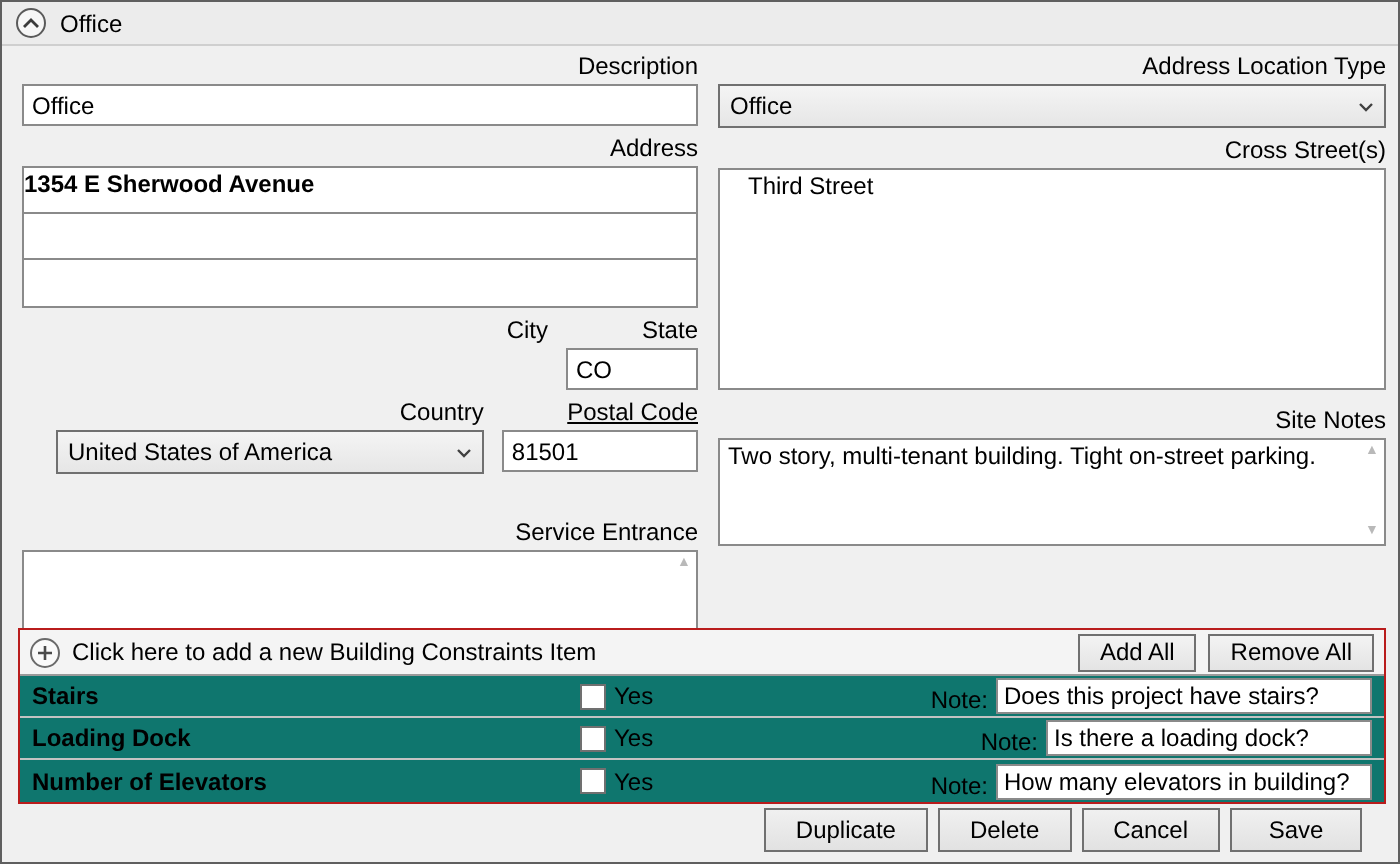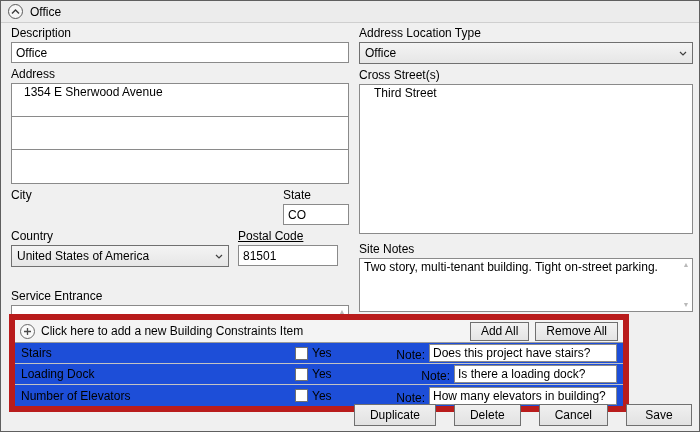--- a/index.html
+++ b/index.html
@@ -27,36 +27,36 @@
     border: 1px solid #5a5a5a; background: #f6f6f6;
     display:flex; align-items:center; justify-content:center;
     cursor: pointer;
   }
   .hdr-title { font-size: 12px; }
 
   
   .col-left  { position:absolute; left:10px;  top:26px; width:338px; }
   .col-right { position:absolute; left:358px; top:26px; width:334px; }
 
-  .lbl { display:block; margin: 5px 0 2px; line-height:13px; }
+  .lbl { display:block; margin: 5px 0 2px; line-height:13px;text-align:right; }
   .lbl.first { margin-top: 0; }
 
   .tb {
     width:100%; height:21px;
     border:1px solid #8a8a8a; background:#fff;
     padding: 1px 4px; font: 12px "Liberation Sans", sans-serif;
     color:#000; outline:none;
   }
 
   
   .addr-box { border:1px solid #8a8a8a; background:#fff; }
-  .addr-row { height:33px; line-height:16px; padding:0 12px; border-bottom:1px solid #8a8a8a; overflow:hidden; }
+  .addr-row { height:23px; line-height:16px; padding:0 0; border-bottom:1px solid #8a8a8a; overflow:hidden;font-weight:bold; }
   .addr-row:last-child { border-bottom:none; }
 
-  .pair { display:flex; gap:9px; }
+  .pair { display:flex; gap:9px;margin-left:17px; }
   .pair .grow { flex:1; }
   .w-state  { width:66px; }
   .w-country{ width:218px; }
   .w-postal { width:100px;text-decoration:underline; }
 
   
   .combo {
     height:22px; border:1px solid #707070;
     background: linear-gradient(#f4f4f4,#e6e6e6);
     display:flex; align-items:center;
@@ -67,32 +67,32 @@
 
   
   .ta {
     position:relative;
     border:1px solid #8a8a8a; background:#fff;
     padding:1px 12px 1px 4px;
     line-height:15px;
     overflow:hidden;
   }
   .ta.small { height:54px; }
-  .ta.big   { height:150px; padding-right:4px;padding-left:14px; }
+  .ta.big   { height:111px; padding-right:4px;padding-left:14px; }
   .sb-up, .sb-dn {
     position:absolute; right:1px; width:10px; height:10px;
     color:#b9b9b9; font-size:7px; line-height:10px; text-align:center;
     cursor:pointer;
   }
   .sb-up { top:1px; } .sb-dn { bottom:1px; }
 
   
   .ctable {
-    position:absolute; left:8px; top:313px; width:620px;
-    border:6px solid #b91c1c; background:#1d4ed8;
+    position:absolute; left:8px; top:313px; width:684px;
+    border:1px solid #b91c1c; background:#0f766e;
   }
   .crow-add {
     height:23px; display:flex; align-items:center; gap:6px;
     padding:0 5px; background:#f4f4f4;
     border-bottom:1px solid #9a9a9a;
   }
   .plus-circle {
     width:15px; height:15px; border-radius:50%;
     border:1px solid #6a6a6a; background:#fafafa;
     display:flex; align-items:center; justify-content:center;
@@ -104,39 +104,39 @@
     border:1px solid #707070;
     background: linear-gradient(#f3f3f3,#e4e4e4);
     font: 12px "Liberation Sans", sans-serif;
     cursor:pointer;
   }
   .crow {
     height:21px; display:flex; align-items:center;
     padding:0 6px; border-bottom:1px solid #c3c3c3;
   }
   .crow:last-child { border-bottom:none; }
-  .crow .cname { font-weight:normal; width:274px; }
+  .crow .cname { font-weight:bold; width:274px; }
   .chk {
     width:13px; height:13px; border:1px solid #707070; background:#fff;
     flex:0 0 auto; cursor:pointer;
   }
   .crow .yes { margin-left:4px; }
   .notegrp { margin-left:auto; display:flex; align-items:flex-end; gap:4px; }
   .note-in {
     height:18px; border:1px solid #8a8a8a; background:#fff;
     padding:5px 3px; font: 12px "Liberation Sans", sans-serif; outline:none;
   }
   .crow.r1 .note-in { width:188px; }
   .crow.r2 .note-in { width:163px; }
   .crow.r3 .note-in { width:188px; }
 
   
   .footer {
-    position:absolute; right:7px; bottom:5px;
-    display:flex; gap:18px;
+    position:absolute; right:18px; bottom:5px;
+    display:flex; gap:5px;
   }
   .btn {
     height:22px; min-width:66px; padding:0 15px;
     border:1px solid #707070;
     background: linear-gradient(#f0f0f0,#e2e2e2);
     font: 12px "Liberation Sans", sans-serif;
     cursor:pointer;
   }
 </style>
 </head>

